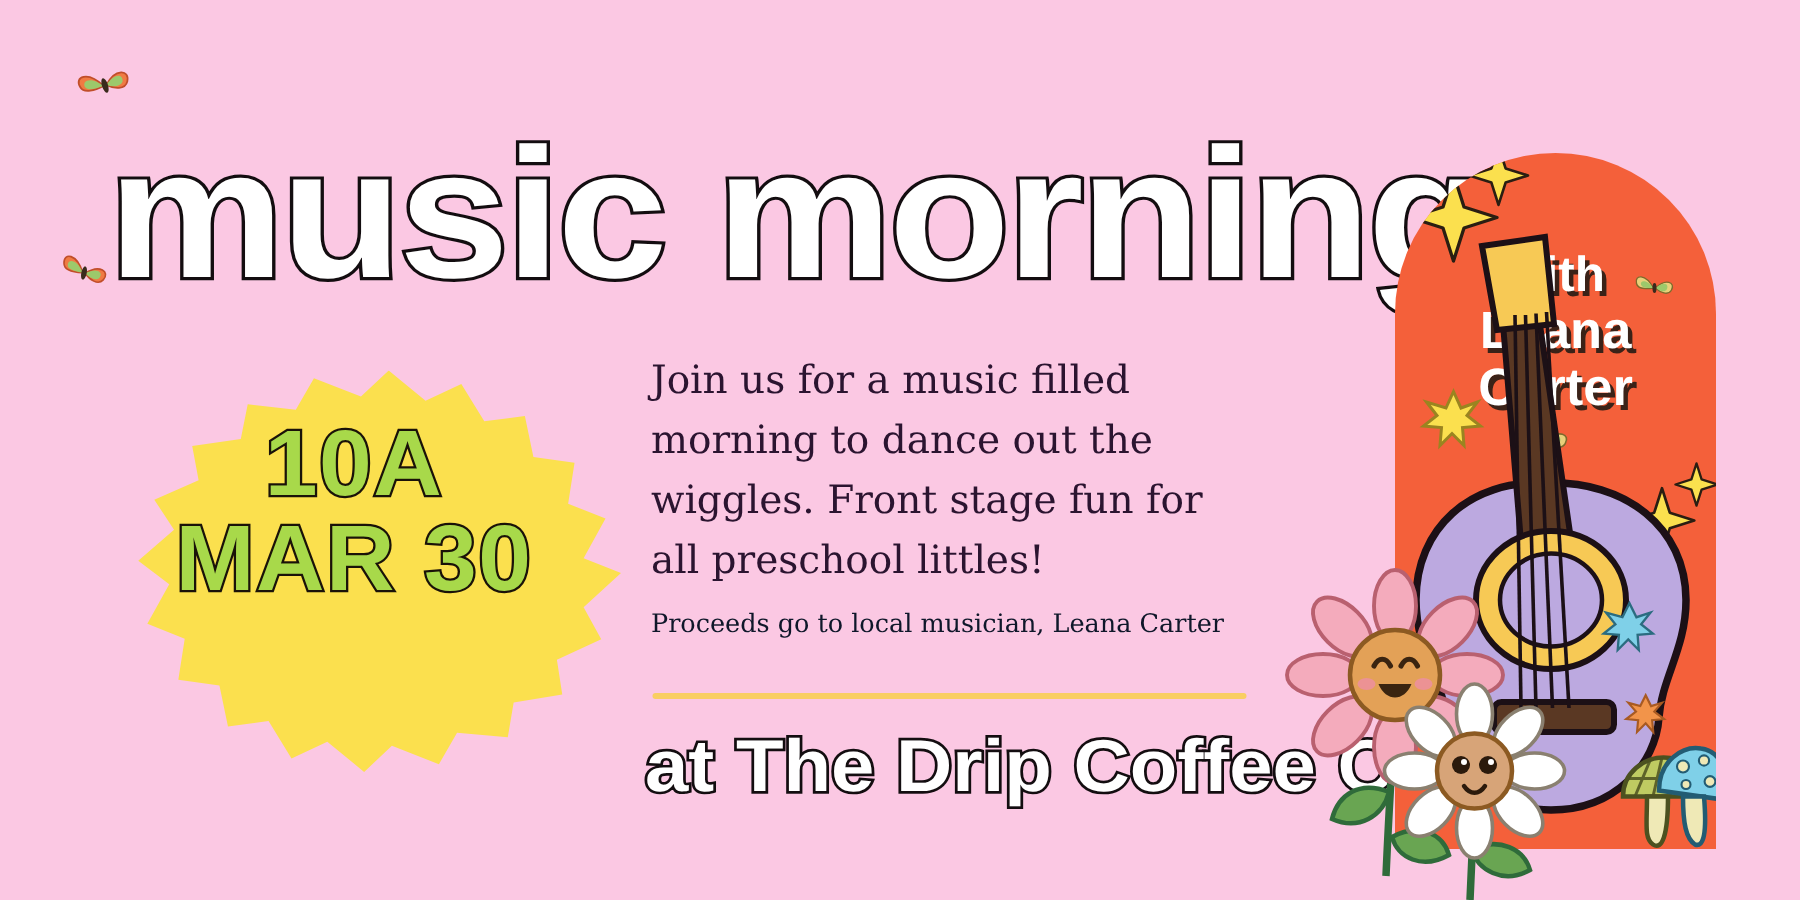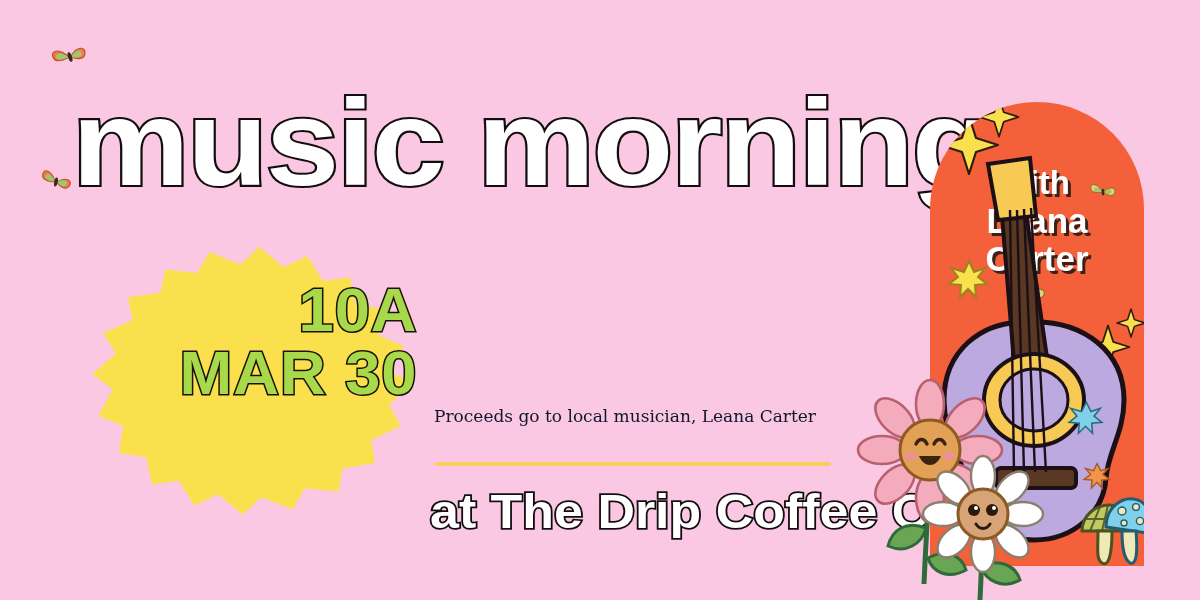--- a/index.html
+++ b/index.html
@@ -42,21 +42,21 @@
       17.1% 73.7%, 18.3% 64.6%, 11.3% 61.3%, 15.4% 52.5%,
       9.6% 47.3%, 16.3% 40.4%, 12.6% 33.7%, 20.9% 29.4%,
       19.7% 21.8%, 28.8% 20.2%, 30.1% 12.5%, 39.1% 13.7%,
       42.5% 6.7%, 51.3% 10.8%, 56.5% 5.0%, 63.4% 11.7%,
       70.1% 8.0%, 74.4% 16.3%, 82.0% 15.1%, 83.6% 24.2%,
       91.3% 25.5%, 90.1% 34.6%, 97.1% 37.9%, 93.0% 46.7%
     );
   }
   #sun-text{
     position:absolute;left:0;right:0;top:48px;
-    text-align:right;
+    text-align:center;
   }
   .sun-line{
     font-family:"Liberation Sans",sans-serif;
     font-weight:700;
     color:#A8D94A;
     -webkit-text-stroke:3px #1a1208;
     paint-order:stroke fill;
     letter-spacing:1px;
   }
   #sun-time{font-size:62px;line-height:60px;transform:scaleX(1.02);}
@@ -148,20 +148,21 @@
   <div id="title">music morning</div>
 
   <div id="sunburst-wrap">
     <div id="sunburst"></div>
     <div id="sun-text">
       <div class="sun-line" id="sun-time">10A</div>
       <div class="sun-line" id="sun-date">MAR 30</div>
     </div>
   </div>
 
+  <div id="body-copy">Join us for a music filled morning to dance out the wiggles. Front stage fun for all preschool littles!</div>
   <div id="proceeds">Proceeds go to local musician, Leana Carter</div>
   <div id="divider"></div>
   <div id="venue">at The Drip Coffee Co</div>
 
   <div id="arch">
     <div id="arch-text">
       <div class="arch-line" id="arch-with">with</div>
       <div class="arch-line" id="arch-name1">Leana</div>
       <div class="arch-line" id="arch-name2">Carter</div>
     </div>

